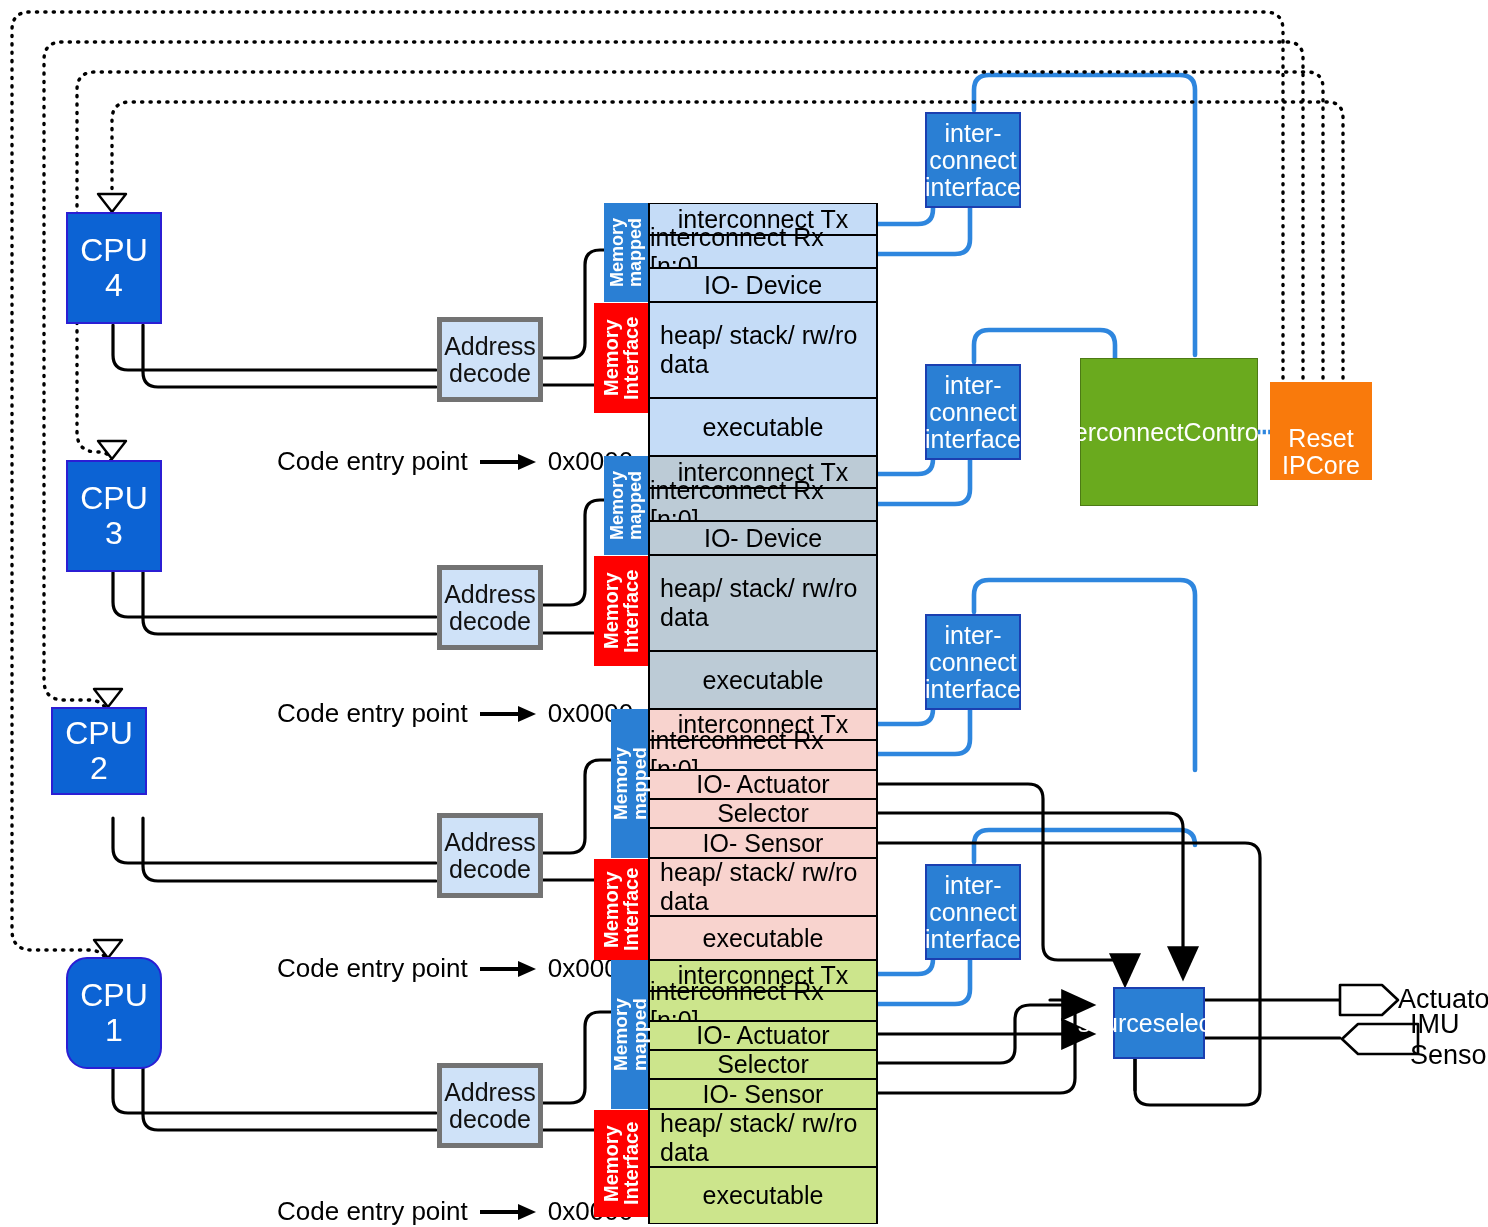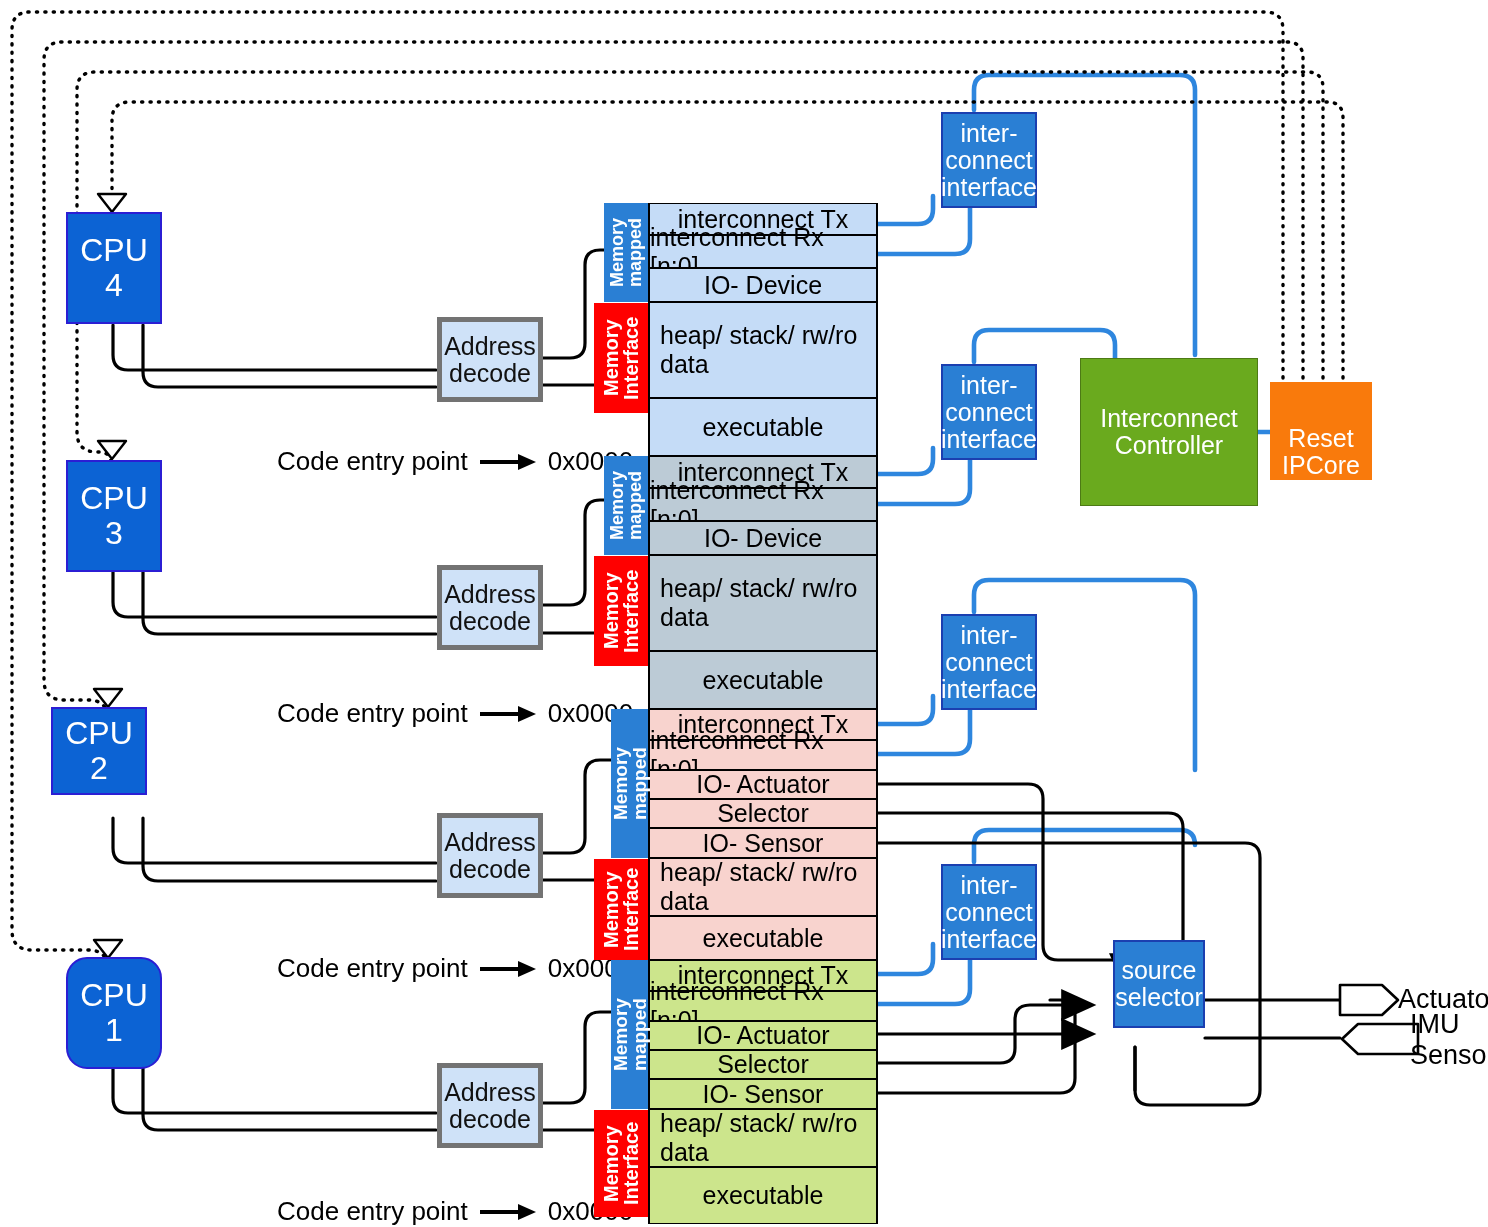--- a/index.html
+++ b/index.html
@@ -2,21 +2,21 @@
 <html><head>
 <meta charset="utf-8">
 <style>
   html,body{margin:0;padding:0;background:#fff;}
   body{font-family:"Liberation Sans",sans-serif;}
   #root{position:relative;width:1488px;height:1227px;background:#fff;overflow:hidden;}
   .svglayer{position:absolute;left:0;top:0;width:1488px;height:1227px;pointer-events:none;}
   .box{position:absolute;box-sizing:border-box;display:flex;align-items:center;justify-content:center;text-align:center;line-height:1.08;}
   .cpu{background:#0c63d4;border:2px solid #2b1ed4;color:#fff;font-size:32px;}
   .addr{background:#cfe2f8;border:5px solid #737373;color:#111;font-size:25px;}
-  .ici{background:#2a7fd4;border:2px solid #1b3fb0;color:#fff;font-size:25px;margin-left:16px;}
+  .ici{background:#2a7fd4;border:2px solid #1b3fb0;color:#fff;font-size:25px;}
   .selector{background:#2a7fd4;border:2px solid #1b3fb0;color:#fff;font-size:25px;}
   .ctrl{background:#6aaa1e;border:1px solid #4d7a15;color:#fff;font-size:25px;}
   .reset{background:#f97a0c;border:1px solid #f97a0c;color:#fff;font-size:25px;justify-content:flex-end;}
   .mmrow{position:absolute;box-sizing:border-box;display:flex;align-items:center;justify-content:center;
          border:2px solid #000;border-top-width:1px;border-bottom-width:1px;font-size:25px;color:#000;}
   .vlabel{position:absolute;box-sizing:border-box;display:flex;align-items:center;justify-content:center;
           writing-mode:vertical-rl;transform:rotate(180deg);font-weight:bold;font-size:20px;line-height:1.0;color:#fff;text-align:center;}
   .vlabel.mm{background:#2a7fd4;}
   .vlabel.mi{background:#ff0000;}
   .cep{position:absolute;font-size:26px;color:#000;white-space:nowrap;display:flex;align-items:center;gap:10px;}
@@ -310,31 +310,31 @@
     <span>inter-</span>
     <span>connect</span>
     <span>interface</span>
   </div>
   <div class="box ici" style="left:925px;top:864px;width:96px;height:96px;flex-direction:column;">
     <span>inter-</span>
     <span>connect</span>
     <span>interface</span>
   </div>
 
-  <div class="box ctrl" style="left:1080px;top:358px;width:178px;height:148px;flex-direction:column;">
+  <div class="box ctrl" style="left:1080px;top:358px;width:178px;height:148px;flex-direction:row;">
     <span>Interconnect</span>
     <span>Controller</span>
   </div>
 
   <div class="box reset" style="left:1270px;top:382px;width:102px;height:98px;flex-direction:column;">
     <span>Reset</span>
     <span>IPCore</span>
   </div>
 
-  <div class="box selector" style="left:1113px;top:940px;width:92px;height:88px;flex-direction:column;">
+  <div class="box selector" style="left:1113px;top:987px;width:92px;height:72px;flex-direction:row;">
     <span>source</span>
     <span>selector</span>
   </div>
 
   <div class="iolabel" style="left:1398px;top:984px;">
     <span>Actuator</span>
   </div>
   <div class="iolabel" style="left:1410px;top:1009px;">
     <div>IMU</div>
     <div>Sensor</div>

